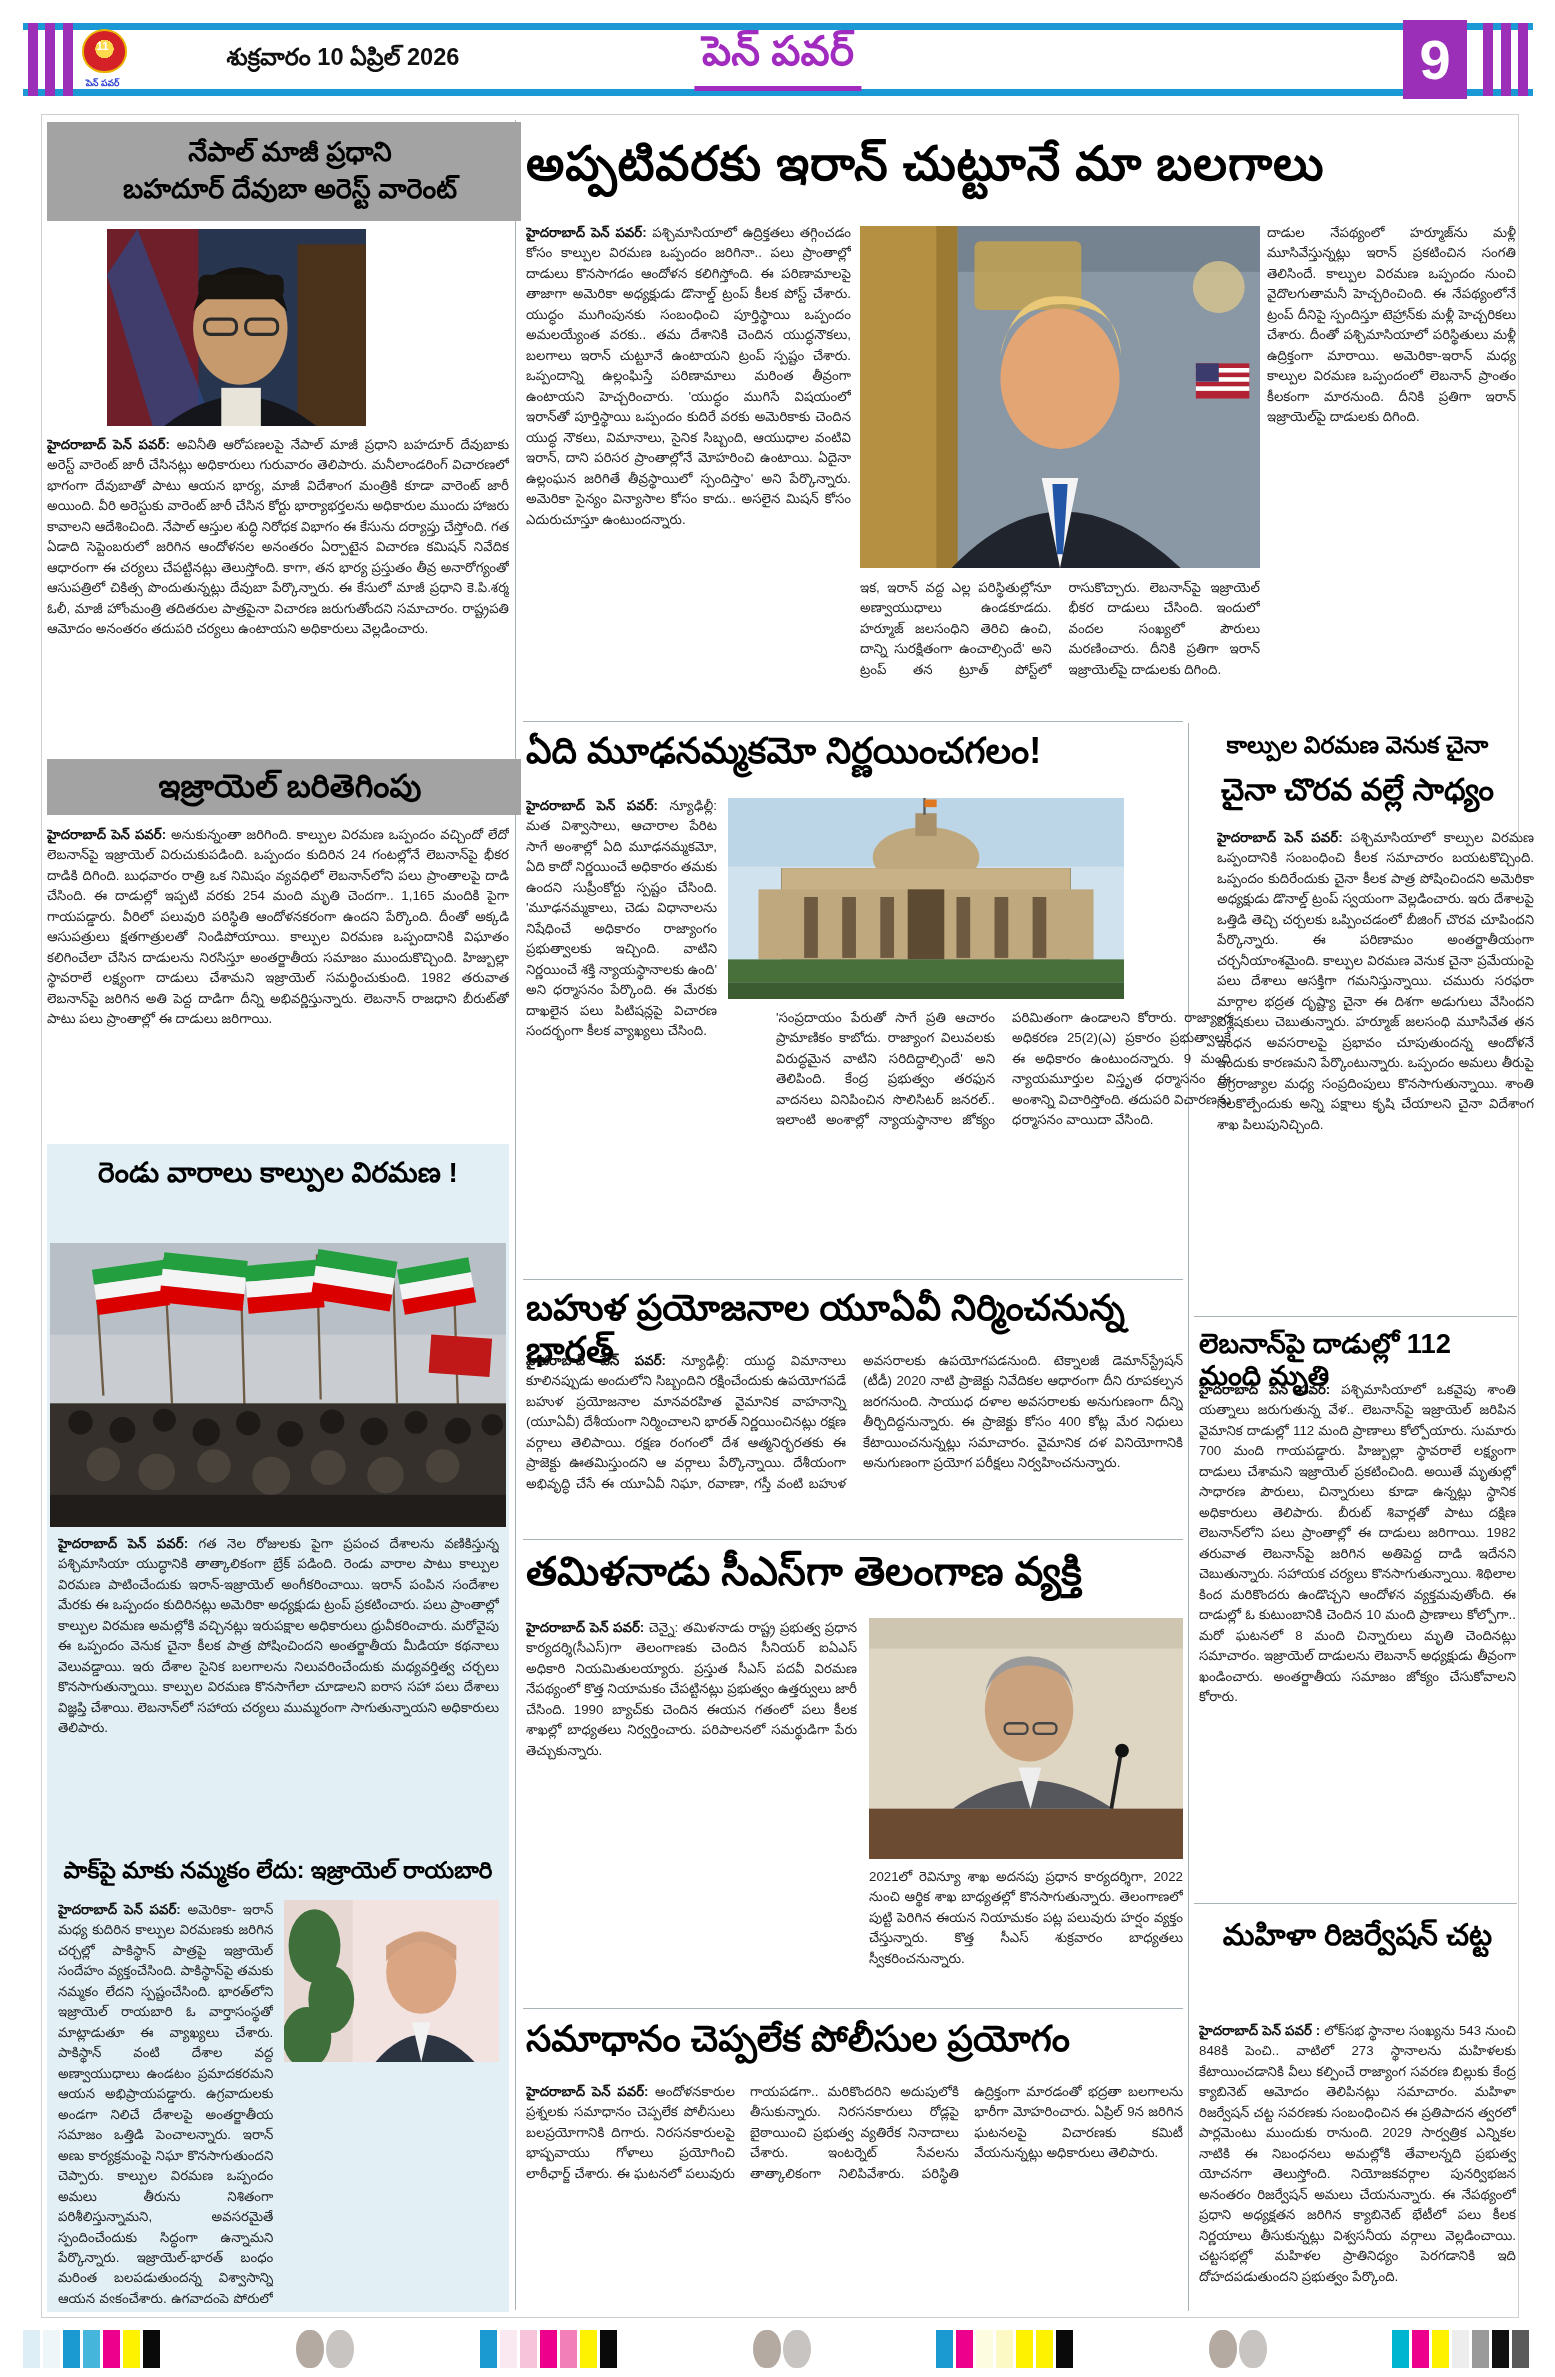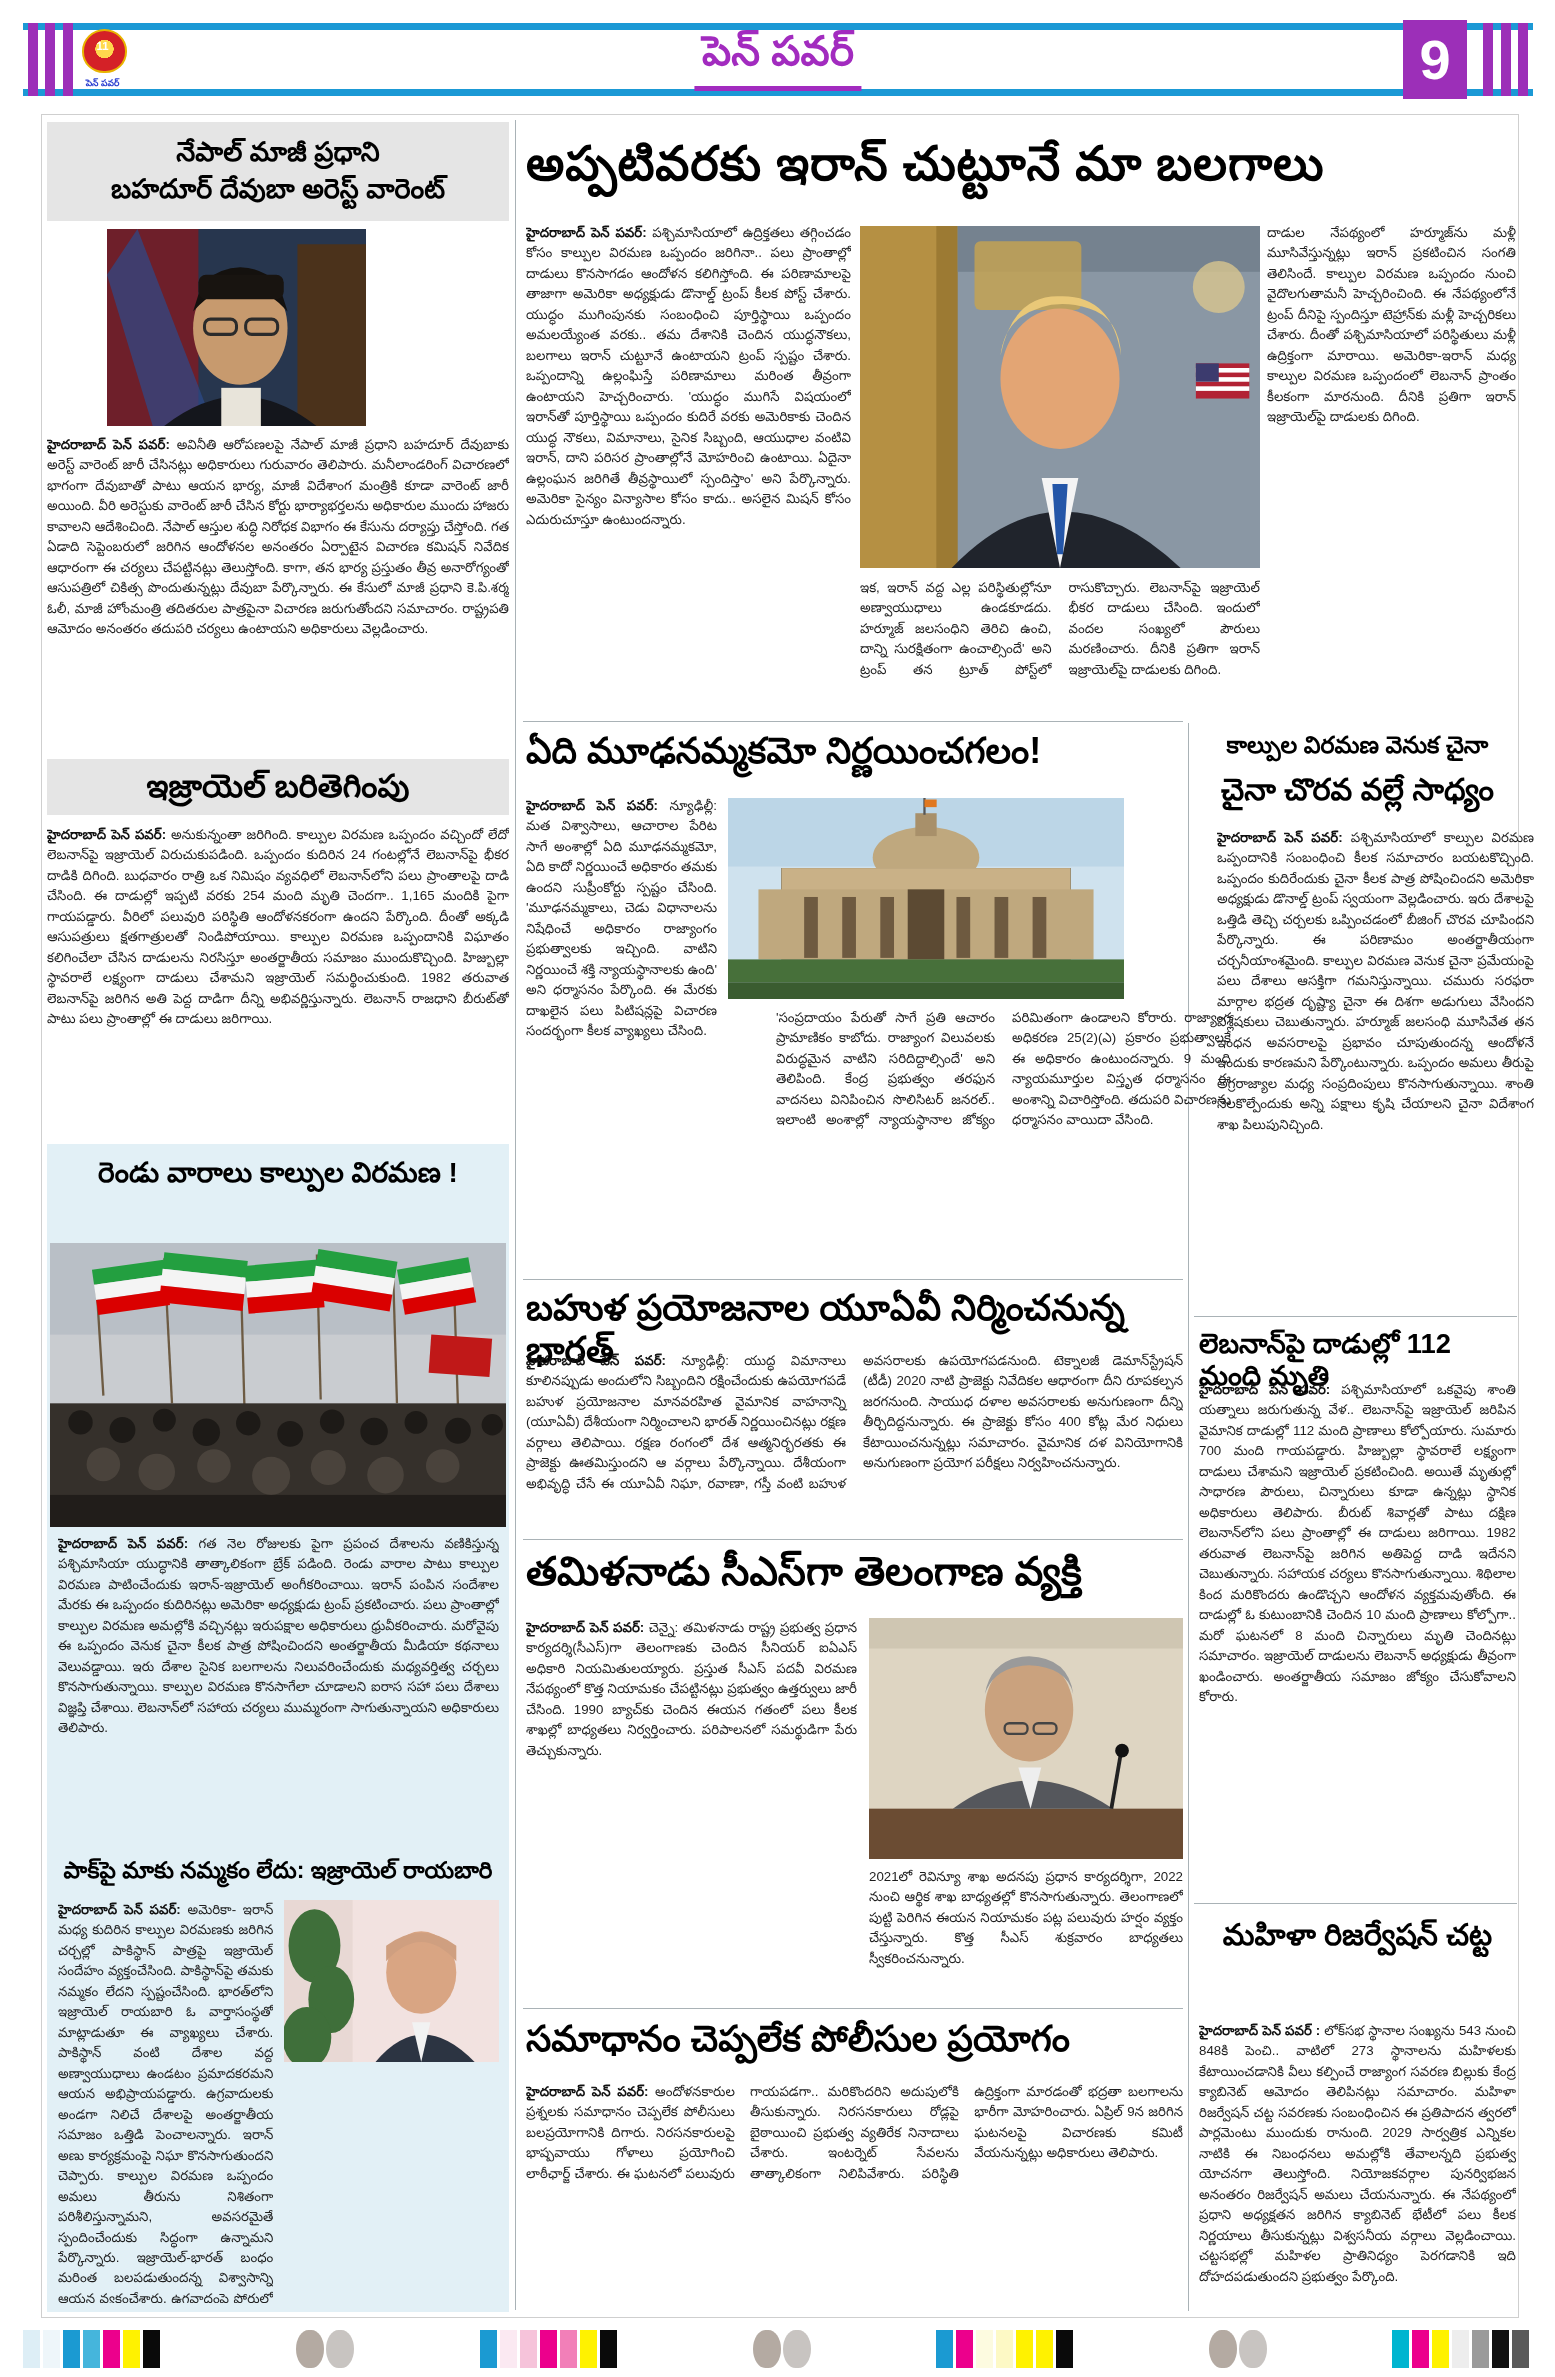--- a/index.html
+++ b/index.html
@@ -21,21 +21,21 @@
   .pagebox{right:66px;top:-3px;width:64px;height:79px;background:#9c2fb8;display:flex;align-items:center;justify-content:center;color:#fff;font-weight:bold;font-size:56px;}
   
   .frame{left:41px;top:114px;width:1476px;height:2202px;border:0.8px solid #cfcfcf;}
   .vline{width:0.8px;background:#a9b2b6;}
   .hline{height:0.8px;background:#a9b2b6;}
   
   .bt{font-size:13.3px;line-height:1.54;text-align:justify;color:#1d1d1d;overflow:hidden;}
   .dl{font-weight:bold;color:#111;}
   .h-big{font-weight:bold;color:#000;line-height:1.18;}
   .center{text-align:center;}
-  .pinkbox{background:#e5e5e5;}
+  .pinkbox{background:#a3a3a3;padding-left:12px;}
   .bluebox{background:#e2f0f6;}
   .cols2{column-count:2;column-gap:17px;}
   .cols3{column-count:3;column-gap:15.2px;}
   
   .ph{overflow:hidden;background:#ddd;}
   .ph svg{display:block;width:100%;height:100%;}
   
   .bars{display:flex;gap:3px;}
   .bars .bar{width:17px;height:38px;}
   .ovals{display:flex;gap:1.5px;}
@@ -50,20 +50,21 @@
   <div class="abs pbars" style="left:4.6px;top:0;">
       <div></div>
       <div></div>
       <div></div>
     </div>
   <div class="abs logo">
     <div class="shield"></div>
     <div class="badge">11</div>
     <div class="lname">పెన్ పవర్</div>
   </div>
+  <div class="abs date">శుక్రవారం 10 ఏప్రిల్ 2026</div>
   <div class="abs masthead">
       <span>పెన్ పవర్</span>
     </div>
   <div class="abs pagebox">9</div>
   <div class="abs pbars" style="right:4.6px;top:0;">
       <div></div>
       <div></div>
       <div></div>
     </div>
 </div>

